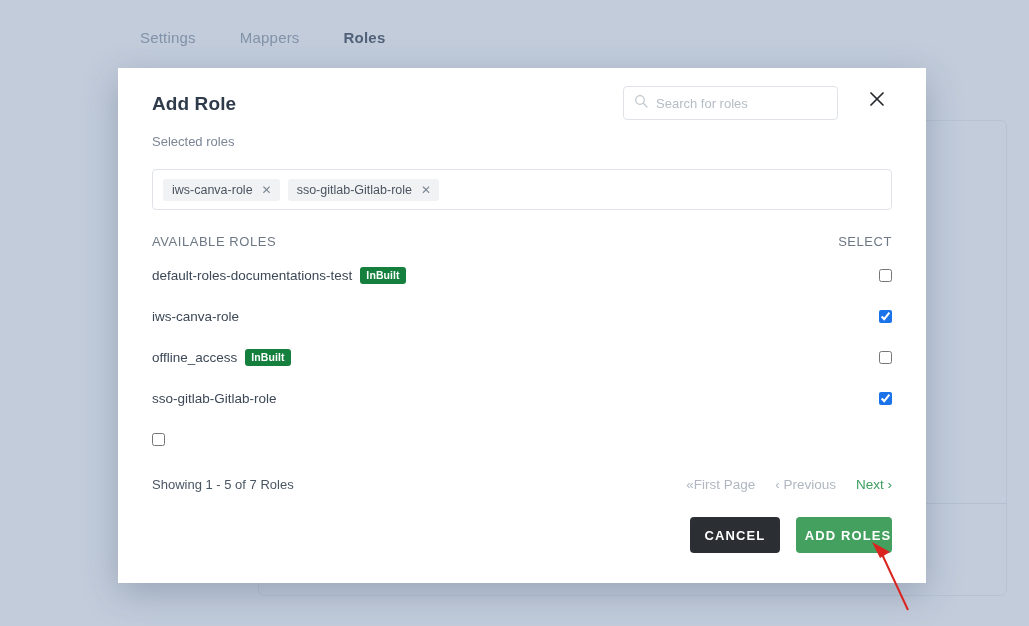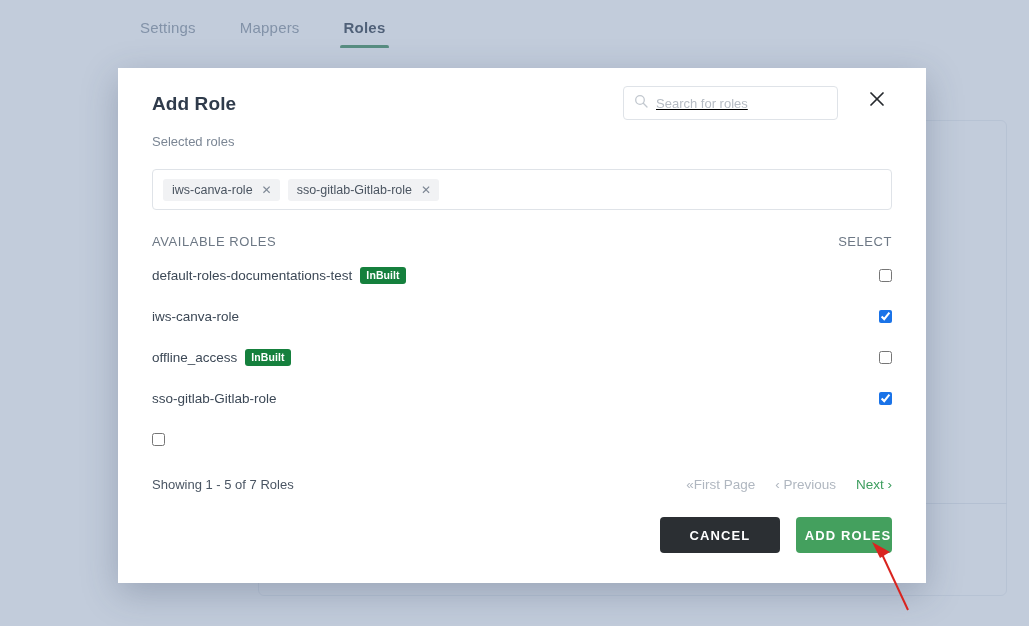--- a/index.html
+++ b/index.html
@@ -7,21 +7,21 @@
     width: 1029px; height: 626px;
     overflow: hidden;
     font-family: "Liberation Sans", sans-serif;
   }
   body { position: relative; background: #ffffff; }
 
   
   #bg-page { position: absolute; inset: 0; background: #ffffff; }
 
   #bg-tabbar {
-    position: absolute; left: 118px; top: 2px; width: 911px; height: 48px;
+    position: absolute; left: 118px; top: 12px; width: 911px; height: 48px;
     background: #ffffff;
     border-bottom: 1px solid #e3e7ec;
     display: flex; align-items: flex-end; gap: 0;
   }
   .bg-tab {
     font-size: 15px; color: #8b96a3; letter-spacing: .2px;
     padding: 0 22px 13px 22px; position: relative; white-space: nowrap;
   }
   .bg-tab.active { color: #2f3b4b; font-weight: 600; }
   .bg-tab.active::after {
@@ -60,21 +60,20 @@
   #modal-title {
     font-size: 19px; font-weight: 700; color: #2f3b4b; letter-spacing: .1px;
   }
 
   #search-wrap {
     position: absolute; right: 54px; top: 18px;
     width: 215px; height: 34px;
     border: 1px solid #dfe3e8; border-radius: 4px;
     display: flex; align-items: center; padding: 0 10px; gap: 8px;
     background: #fff;
-    text-decoration: underline;
   }
   #search-input {
     border: 0; outline: 0; flex: 1; font-size: 13px; color: #3d4852;
     font-family: "Liberation Sans", sans-serif; background: transparent;
   }
   #search-input::placeholder { color: #b6bcc4; }
 
   #close-btn {
     position: absolute; right: 0; top: 16px;
     width: 30px; height: 30px; display: flex; align-items: center;
@@ -131,21 +130,21 @@
   .pg.active { color: #3e9e5f; }
 
   #actions {
     display: flex; justify-content: flex-end; gap: 16px; margin-top: 25px;
   }
   .btn {
     height: 36px; border: 0; border-radius: 4px; cursor: pointer;
     font-size: 13px; font-weight: 700; letter-spacing: 1.1px;
     color: #ffffff; font-family: "Liberation Sans", sans-serif;
   }
-  #cancel-btn { background: #2b2f33; width: 120px; }
+  #cancel-btn { background: #2b2f33; width: 90px; }
   #add-btn { background: #44a05e; width: 96px; padding-left: 8px; }
 
   
   #arrow { position: absolute; left: 868px; top: 538px; pointer-events: none; }
 </style>
 </head>
 <body>
 
 <div id="bg-page">
   <div id="bg-tabbar">

